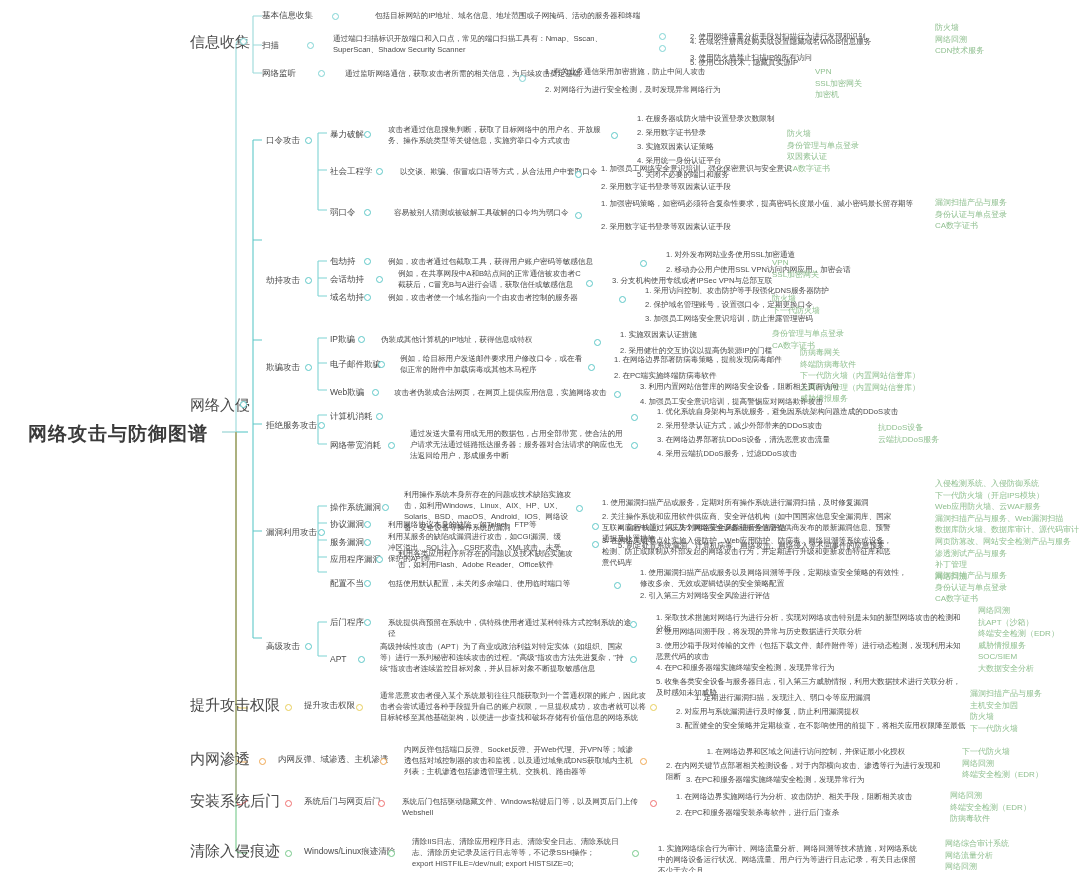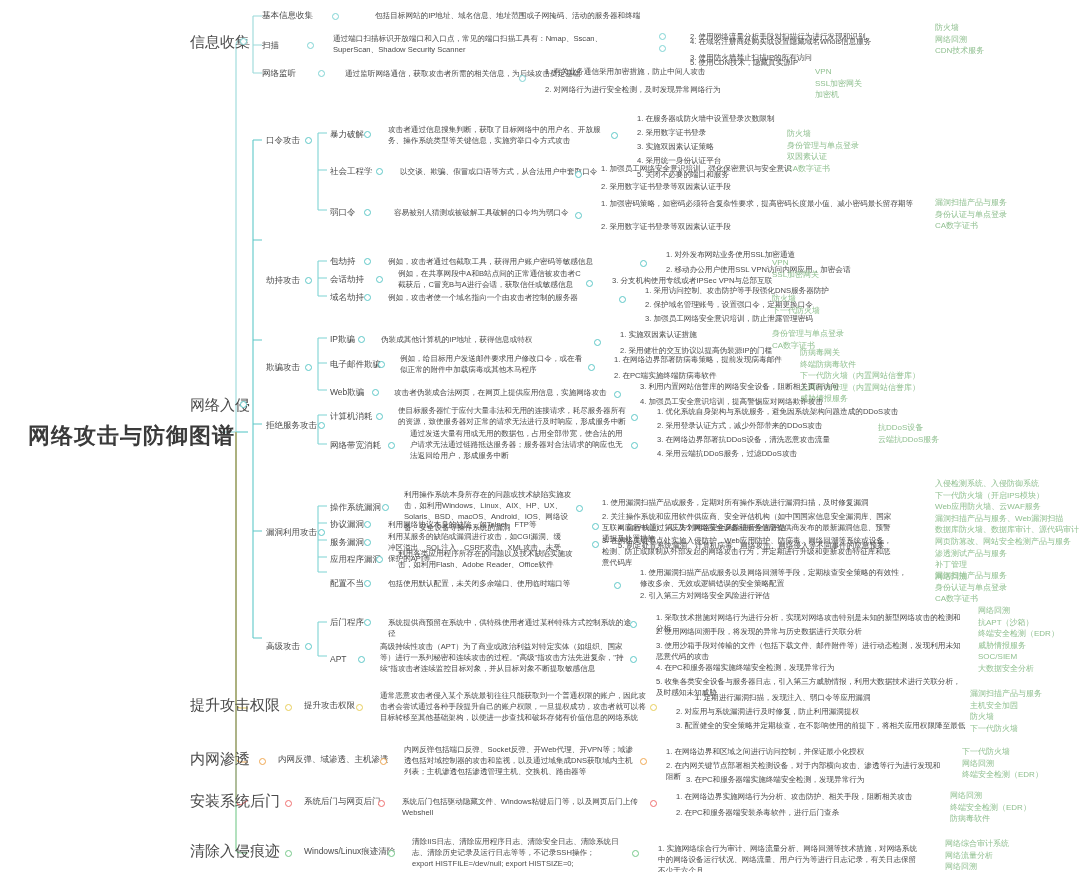--- a/index.html
+++ b/index.html
@@ -1,21 +1,21 @@
 <!DOCTYPE html>
 <html><head>
 <meta charset="utf-8">
 <style>
   html,body{margin:0;padding:0;background:#ffffff;}
   body{width:1080px;height:872px;font-family:"Liberation Sans","DejaVu Sans",sans-serif;color:#3b3b3b;overflow:hidden;}
   #map{position:relative;width:1080px;height:872px;}
   svg.wires{position:absolute;left:0;top:0;width:1080px;height:872px;pointer-events:none;}
 
   .node{position:absolute;box-sizing:border-box;}
-  .root-title{font-size:22px;font-weight:bold;color:#3a3a3a;letter-spacing:1px;white-space:nowrap;}
+  .root-title{font-size:19px;font-weight:bold;color:#3a3a3a;letter-spacing:1px;white-space:nowrap;}
 
   .lvl1{font-size:15px;color:#4a4a4a;white-space:nowrap;}
   .lvl2{font-size:8.5px;color:#4a4a4a;white-space:nowrap;}
   .lvl3{font-size:7.6px;color:#4a4a4a;line-height:11px;}
   .lvl4{font-size:7.6px;color:#4a4a4a;line-height:11px;}
   .defs{font-size:8px;line-height:11.6px;color:#8fbf8f;white-space:pre-line;}
 
   .dot{position:absolute;width:7px;height:7px;border-radius:50%;background:#fff;box-sizing:border-box;}
   .dot.teal{border:1.4px solid #5ec8c8;}
   .dot.lightteal{border:1.4px solid #7fd4d4;}
@@ -187,21 +187,20 @@
   <div class="dot teal" style="left:372px;top:389px;"></div>
   <div class="node lvl3" style="left:394px;top:387px;width:215px;">攻击者伪装成合法网页，在网页上提供应用信息，实施网络攻击</div>
   <div class="dot teal" style="left:614px;top:391px;"></div>
   <div class="node lvl4" style="left:640px;top:381px;width:250px;">3. 利用内置网站信誉库的网络安全设备，阻断相关页面访问</div>
   <div class="node lvl4" style="left:640px;top:396px;width:250px;">4. 加强员工安全意识培训，提高警惕应对网络欺诈攻击</div>
 
   <div class="node lvl2" style="left:266px;top:420px;">拒绝服务攻击</div>
   <div class="dot teal" style="left:318px;top:422px;"></div>
   <div class="node lvl2" style="left:330px;top:411px;">计算机消耗</div>
   <div class="dot teal" style="left:376px;top:413px;"></div>
-  <div class="node lvl3" style="left:398px;top:405px;width:230px;">使目标服务器忙于应付大量非法和无用的连接请求，耗尽服务器所有的资源，致使服务器对正常的请求无法进行及时响应，形成服务中断</div>
   <div class="dot teal" style="left:631px;top:414px;"></div>
   <div class="node lvl4" style="left:657px;top:406px;width:270px;">1. 优化系统自身架构与系统服务，避免因系统架构问题造成的DDoS攻击</div>
   <div class="node lvl4" style="left:657px;top:420px;width:270px;">2. 采用登录认证方式，减少外部带来的DDoS攻击</div>
 
   <div class="node lvl2" style="left:330px;top:440px;">网络带宽消耗</div>
   <div class="dot teal" style="left:388px;top:442px;"></div>
   <div class="node lvl3" style="left:410px;top:428px;width:220px;">通过发送大量有用或无用的数据包，占用全部带宽，使合法的用户请求无法通过链路抵达服务器；服务器对合法请求的响应也无法返回给用户，形成服务中断</div>
   <div class="dot teal" style="left:631px;top:442px;"></div>
   <div class="node lvl4" style="left:657px;top:434px;width:270px;">3. 在网络边界部署抗DDoS设备，清洗恶意攻击流量</div>
   <div class="node lvl4" style="left:657px;top:448px;width:270px;">4. 采用云端抗DDoS服务，过滤DDoS攻击</div>
@@ -289,21 +288,21 @@
 主机安全加固
 防火墙
 下一代防火墙</div>
 
   <div class="node lvl1" style="left:190px;top:750px;">内网渗透</div>
   <div class="dot orange" style="left:259px;top:758px;"></div>
   <div class="node lvl2" style="left:278px;top:754px;">内网反弹、域渗透、主机渗透</div>
   <div class="dot orange" style="left:380px;top:758px;"></div>
   <div class="node lvl3" style="left:404px;top:744px;width:232px;">内网反弹包括端口反弹、Socket反弹、开Web代理、开VPN等；域渗透包括对域控制器的攻击和监视，以及通过域集成DNS获取域内主机列表；主机渗透包括渗透管理主机、交换机、路由器等</div>
   <div class="dot orange" style="left:640px;top:758px;"></div>
-  <div class="node lvl4" style="left:666px;top:746px;width:280px;">1. 在网络边界和区域之间进行访问控制，并保证最小化授权</div>
+  <div class="node lvl4" style="left:666px;top:746px;width:280px;text-align:center;">1. 在网络边界和区域之间进行访问控制，并保证最小化授权</div>
   <div class="node lvl4" style="left:666px;top:760px;width:280px;">2. 在内网关键节点部署相关检测设备，对于内部横向攻击、渗透等行为进行发现和阻断</div>
   <div class="node lvl4" style="left:666px;top:774px;width:280px;padding-left:20px;">3. 在PC和服务器端实施终端安全检测，发现异常行为</div>
   <div class="node defs" style="left:962px;top:746px;width:118px;">下一代防火墙
 网络回溯
 终端安全检测（EDR）</div>
 
   <div class="node lvl1" style="left:190px;top:792px;">安装系统后门</div>
   <div class="dot red" style="left:285px;top:800px;"></div>
   <div class="node lvl2" style="left:304px;top:796px;">系统后门与网页后门</div>
   <div class="dot red" style="left:378px;top:800px;"></div>

